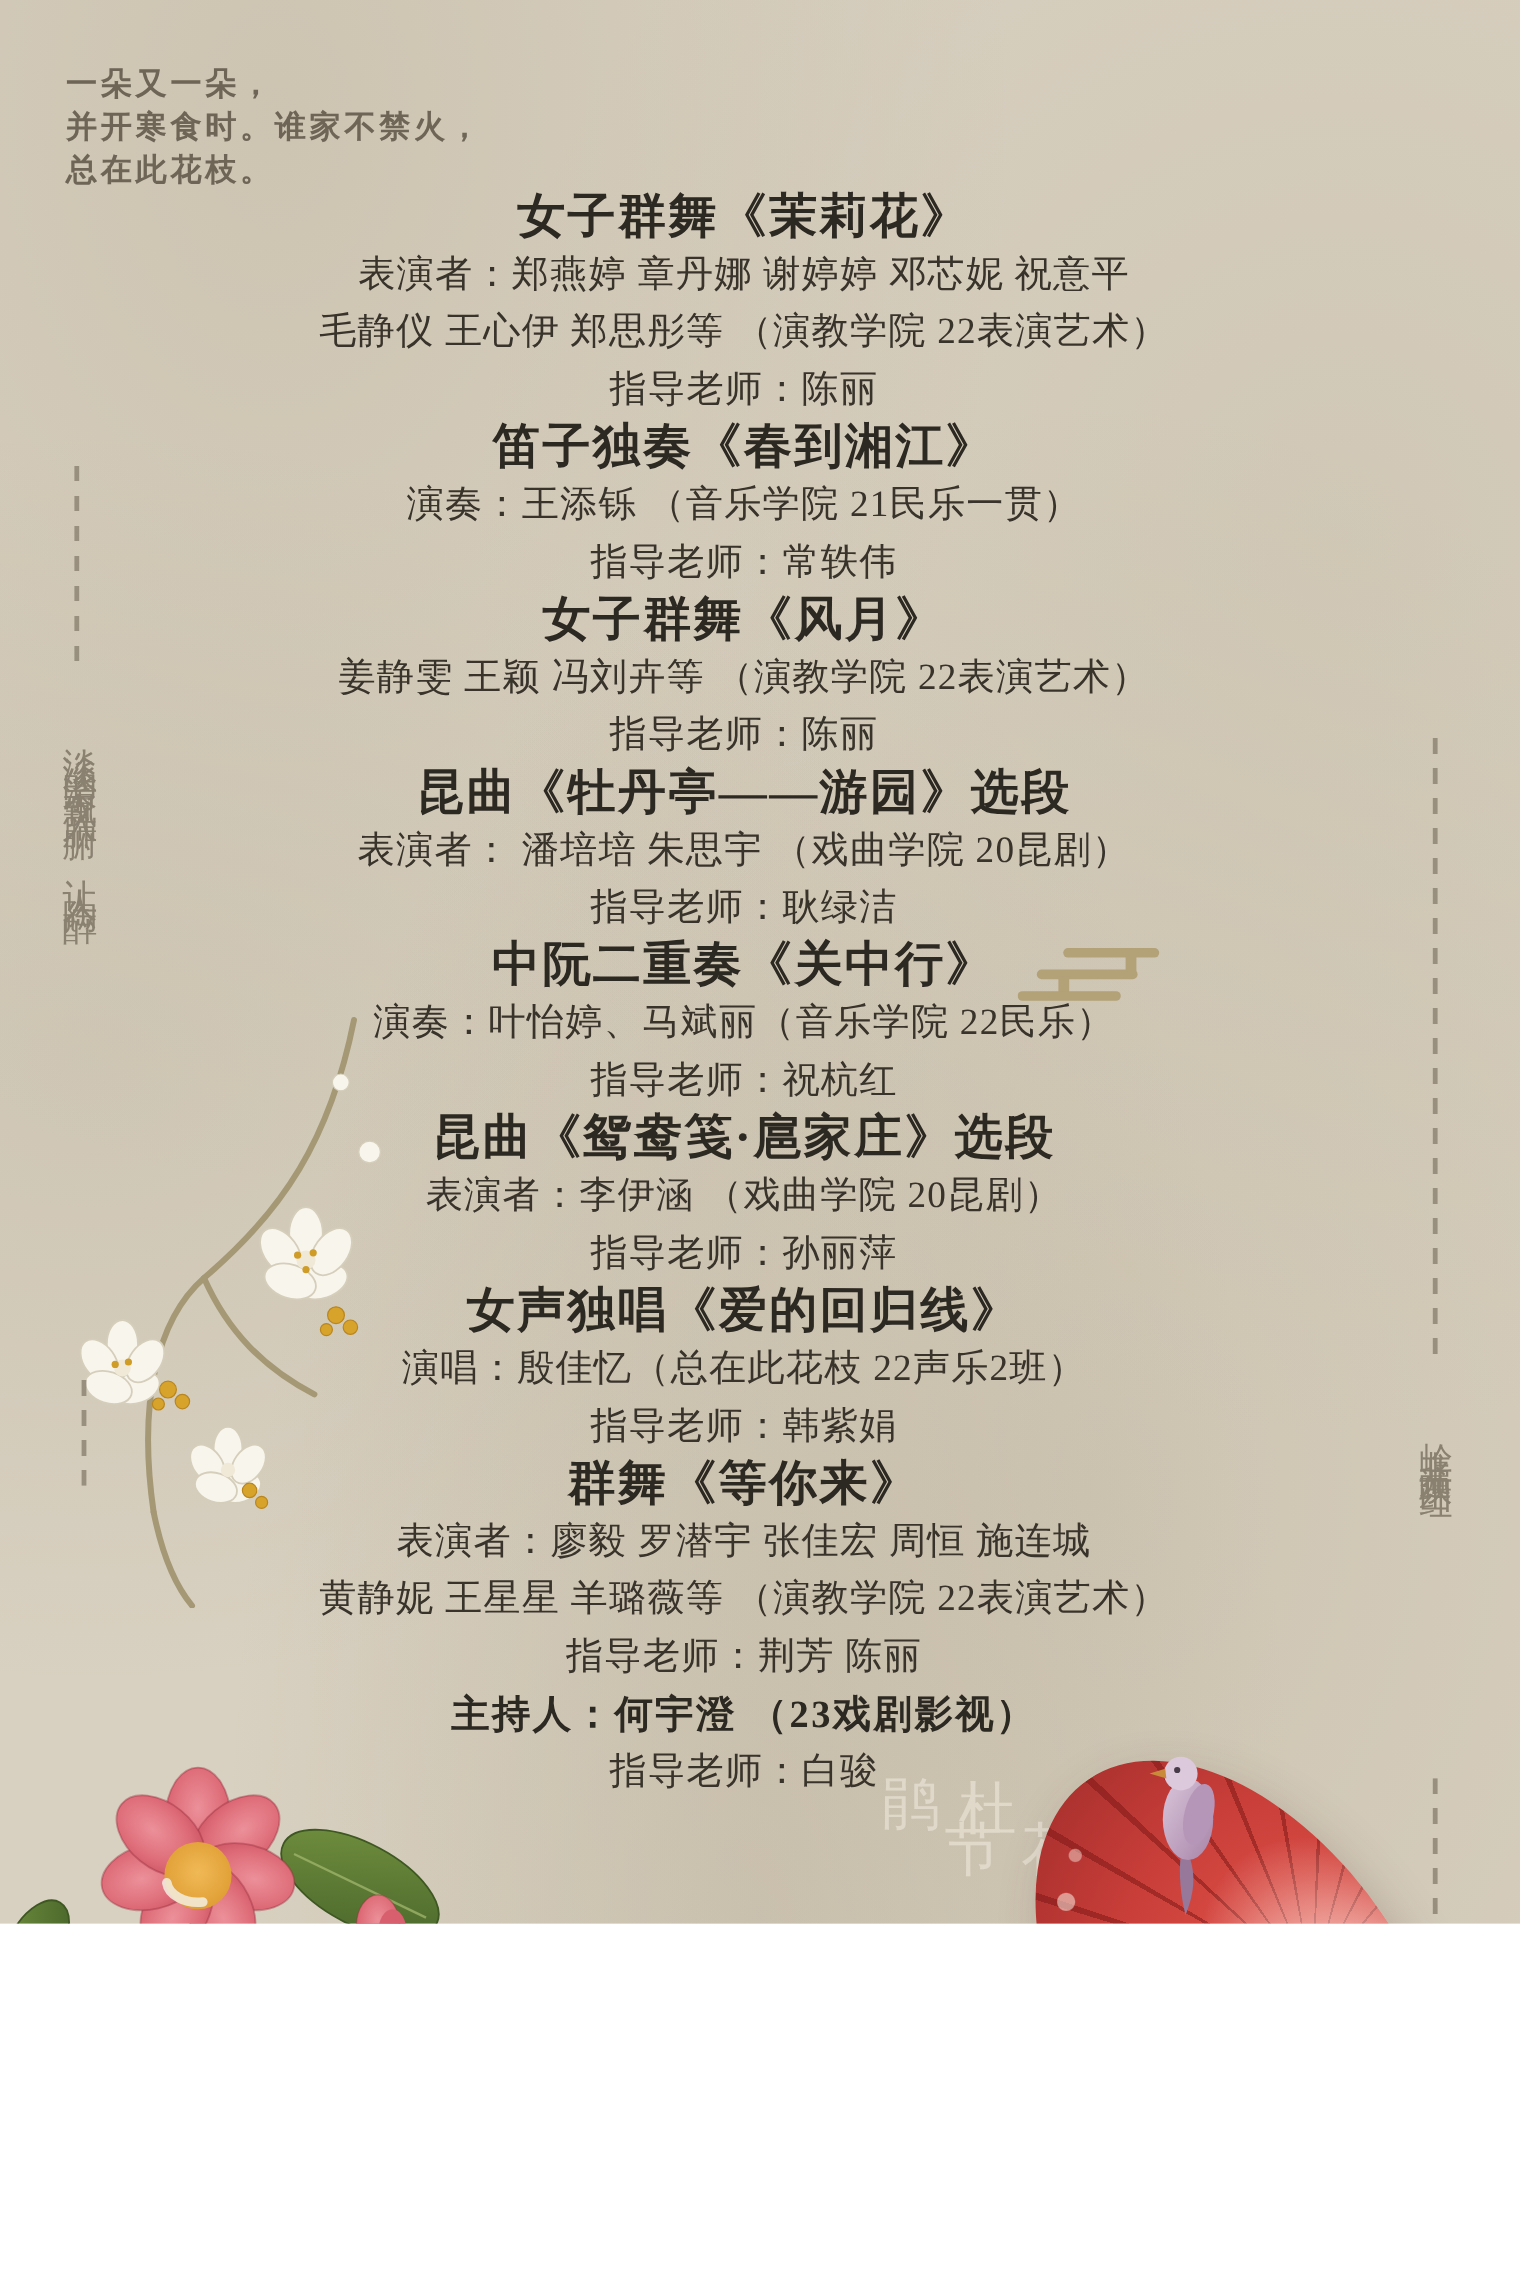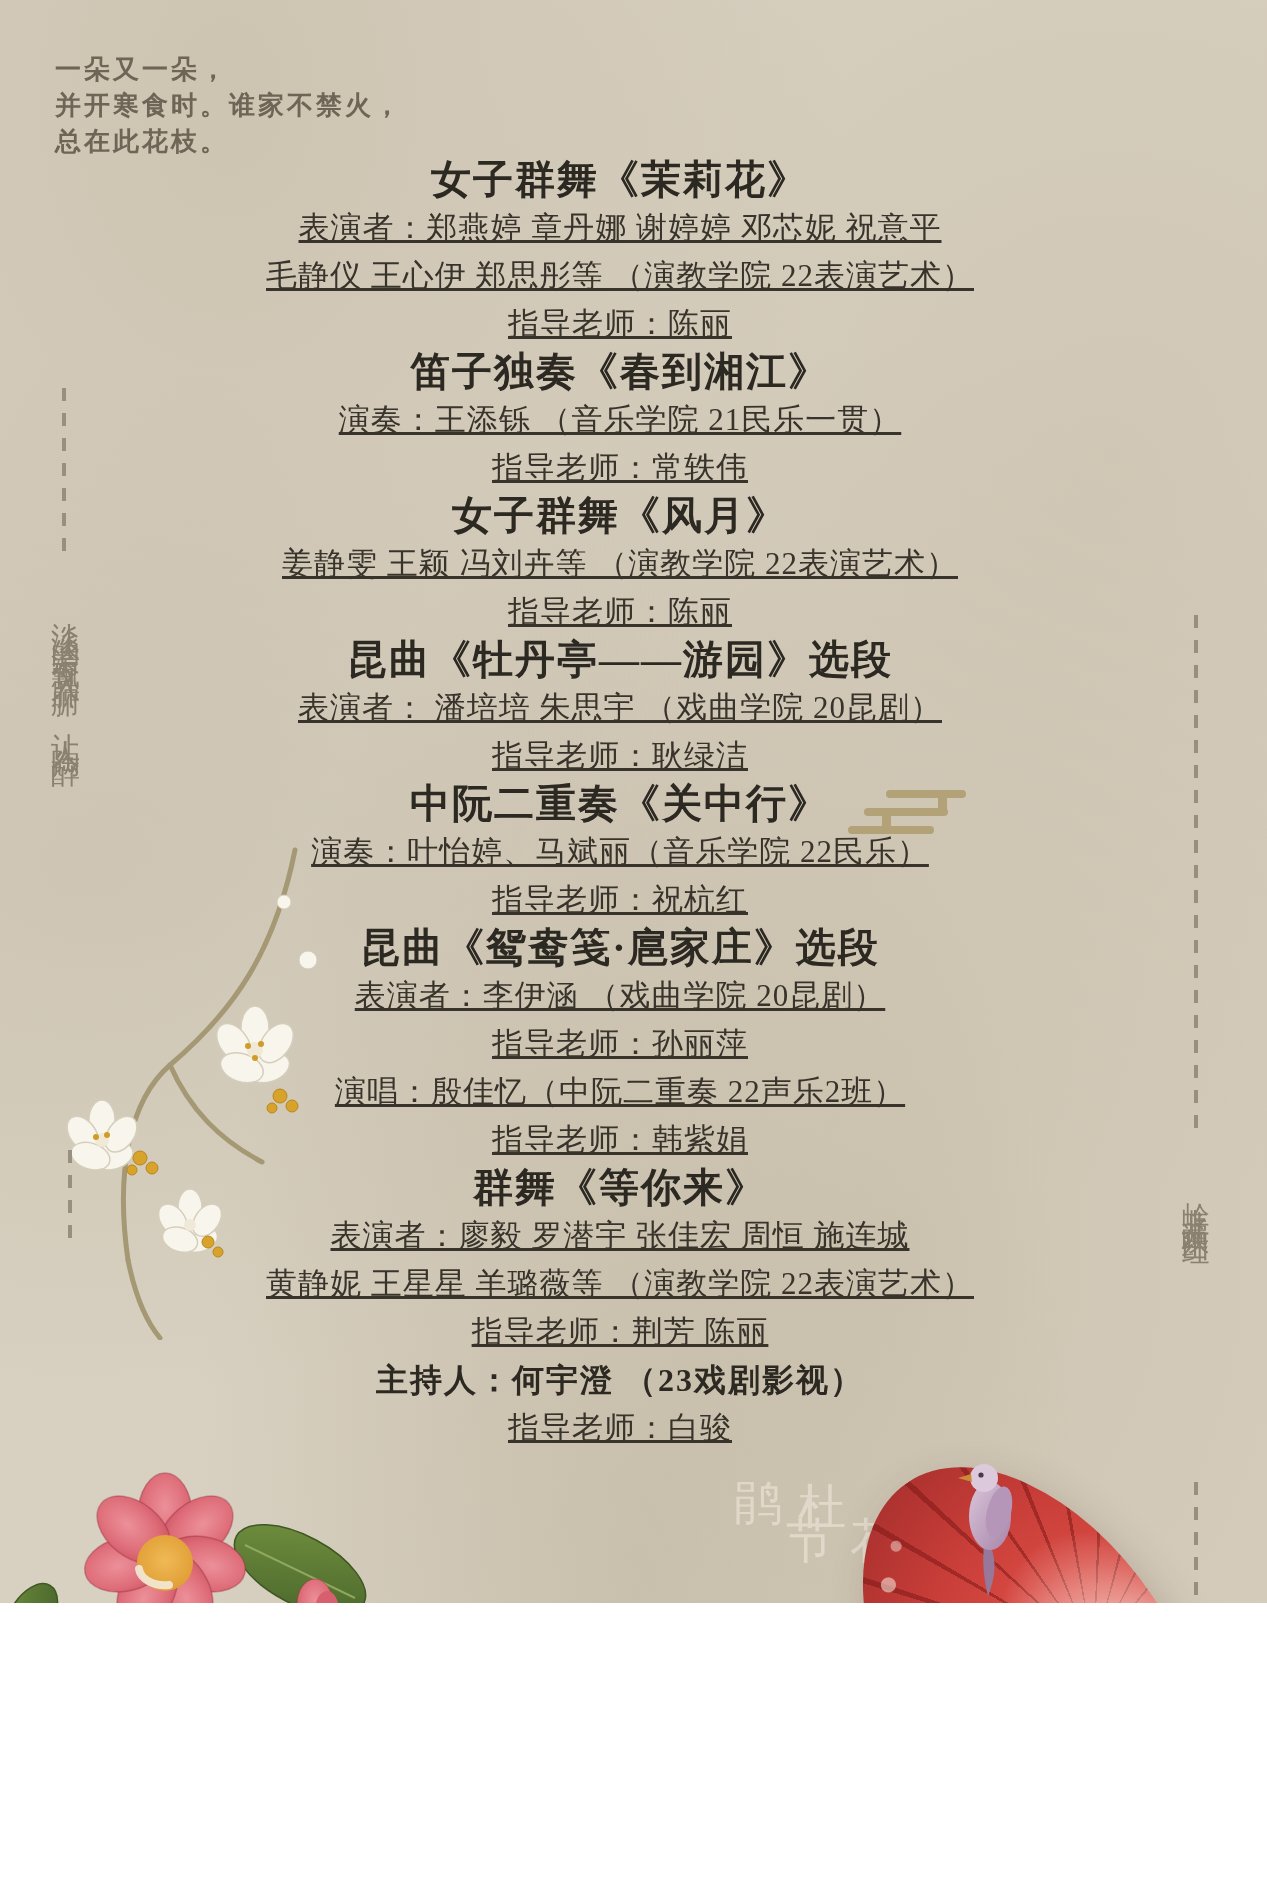--- a/index.html
+++ b/index.html
@@ -24,21 +24,21 @@
   #dash-left-bottom{left:68px;top:1150px;height:88px;}
   #dash-right-top{left:1194px;top:615px;height:525px;}
   #dash-right-bottom{left:1194px;top:1482px;height:419px;}
   #note-left{left:46px;top:600px;}
   #note-left .gap{display:inline-block;height:38px;}
   #note-right{left:1176px;top:1180px;font-size:28px;letter-spacing:6px;}
   
   .program{position:absolute;left:60px;top:156px;width:1120px;z-index:5;text-align:center;color:#332e26;}
   .block{position:relative;}
   .p-title{font-size:40px;line-height:48px;font-weight:700;letter-spacing:2px;color:#2c2822;}
-  .p-line{font-size:31px;line-height:48px;font-weight:400;letter-spacing:1px;color:#38332b;text-decoration:underline;}
+  .p-line{font-size:31px;line-height:48px;font-weight:400;letter-spacing:1px;color:#38332b;}
   .host-line{font-size:32px;line-height:48px;font-weight:700;letter-spacing:2px;color:#2c2822;}
   
   .cloud{position:absolute;left:788px;top:4px;width:120px;height:54px;}
   
   .watermark{position:absolute;left:726px;top:1444px;z-index:1;opacity:.5;}
   .watermark span{position:absolute;writing-mode:vertical-rl;font-size:48px;color:#f6f1e6;letter-spacing:4px;}
   .watermark .c2{left:52px;top:34px;}
   
   .illu{position:absolute;z-index:1;}
   #plum{left:40px;top:840px;}
@@ -315,21 +315,22 @@
       <div class="p-line">指导老师：祝杭红</div>
     </div>
 
     <div class="block">
       <div class="p-title">昆曲《鸳鸯笺·扈家庄》选段</div>
       <div class="p-line">表演者：李伊涵 （戏曲学院 20昆剧）</div>
       <div class="p-line">指导老师：孙丽萍</div>
     </div>
 
     <div class="block">
-      <div class="p-line">演唱：殷佳忆（中阮二重奏 22声乐2班）</div>
+      <div class="p-title">女声独唱《爱的回归线》</div>
+      <div class="p-line">演唱：殷佳忆（总在此花枝 22声乐2班）</div>
       <div class="p-line">指导老师：韩紫娟</div>
     </div>
 
     <div class="block">
       <div class="p-title">群舞《等你来》</div>
       <div class="p-line">表演者：廖毅 罗潜宇 张佳宏 周恒 施连城</div>
       <div class="p-line">黄静妮 王星星 羊璐薇等 （演教学院 22表演艺术）</div>
       <div class="p-line">指导老师：荆芳 陈丽</div>
     </div>
 

